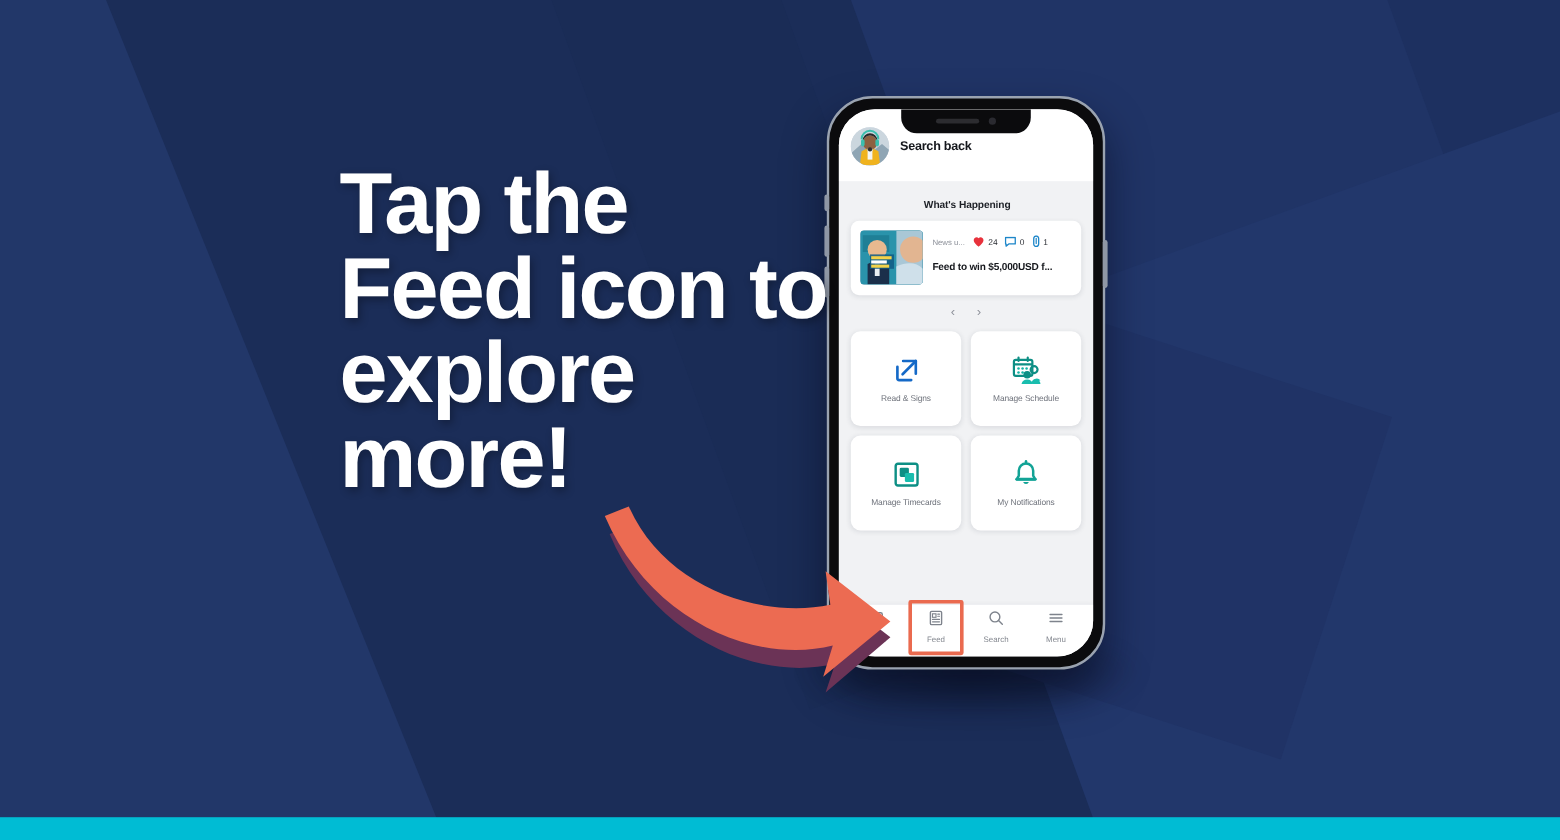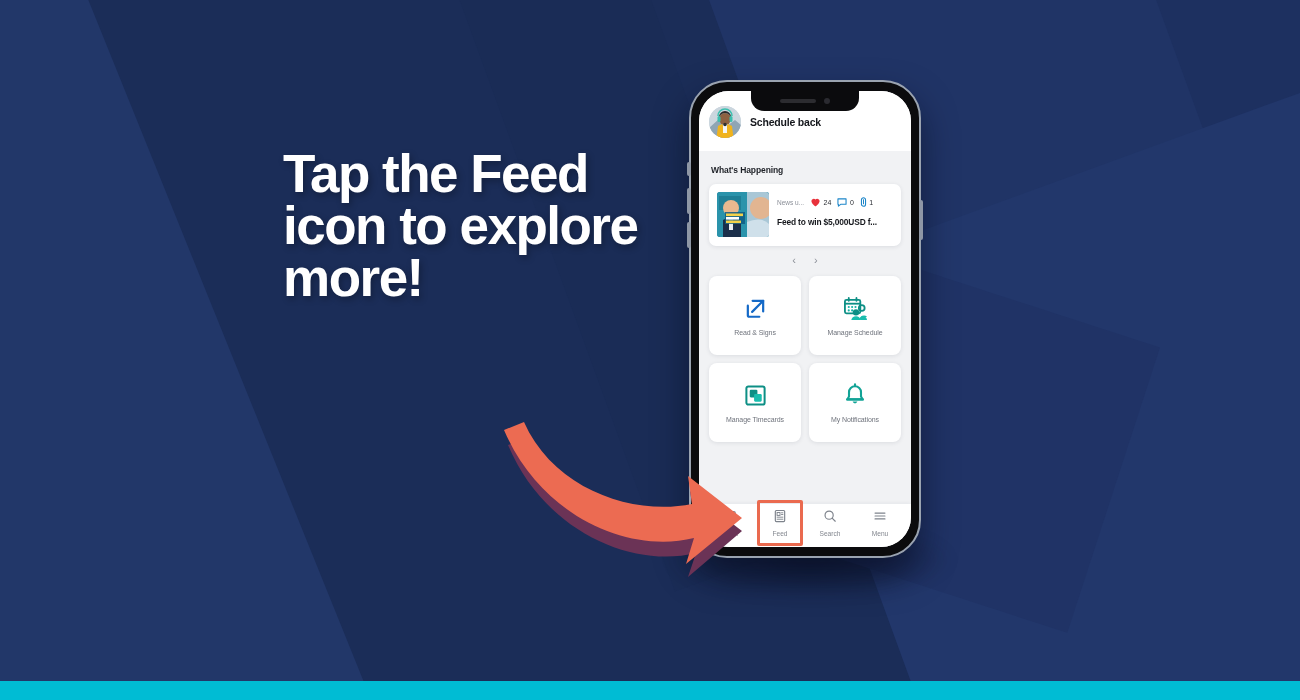--- a/index.html
+++ b/index.html
@@ -40,27 +40,26 @@
   .bottom-bar {
     position: absolute; left: 0; right: 0; bottom: 0; height: 19px;
     background: #00bcd4;
   }
 
   
   .headline {
     position: absolute; left: 283px; top: 135px;
     width: 420px;
     color: #ffffff;
-    font-size: 53px;
+    font-size: 72px;
     font-weight: bold;
     line-height: 0.98;
     letter-spacing: -1.5px;
     text-shadow: 2px 3px 7px rgba(0,0,0,.30);
     z-index: 5;
-    margin-top: 13px;
   }
 
   
   .arrow-wrap { position: absolute; left: 470px; top: 400px; width: 300px; height: 190px; z-index: 6; }
 
   
   .phone-shadow {
     position: absolute; left: 665px; top: 520px;
     width: 290px; height: 80px;
     background: radial-gradient(ellipse at center, rgba(8,14,34,.55) 0%, rgba(8,14,34,0) 70%);
@@ -115,21 +114,21 @@
     overflow: hidden; flex: 0 0 32px;
     background: #c9d4df;
     position: relative;
   }
   .avatar svg { display: block; width: 100%; height: 100%; }
   .welcome-text { font-size: 10.5px; font-weight: bold; color: #15171c; letter-spacing: -.2px; }
 
   .app-body { padding: 0 10px; }
   .section-title {
     font-size: 8.5px; font-weight: bold; color: #1d2026;
-    margin: 14px 0 9px 2px; letter-spacing: -.1px;
+    margin: 14px 0 9px 2px; letter-spacing: -.1px; text-align: center;
   }
 
   
   .feed-card {
     background: #fff; border-radius: 7px;
     padding: 8px; display: flex; gap: 8px;
     box-shadow: 0 1px 4px rgba(25,35,60,.10);
     min-height: 62px; align-items: flex-start;
   }
   .feed-thumb {
@@ -227,21 +226,21 @@
           <circle cx="16" cy="13" r="6" fill="#8d6141"></circle>
           <path d="M10 13 a6 6 0 0 1 12 0 v-2 a6 6 0 0 0 -12 0 z" fill="#2b2b2b"></path>
           <rect x="8.5" y="10" width="3" height="6" rx="1.5" fill="#3bbfae"></rect>
           <rect x="20.5" y="10" width="3" height="6" rx="1.5" fill="#3bbfae"></rect>
           <path d="M9 10 a7 7 0 0 1 14 0" stroke="#3bbfae" stroke-width="1.6" fill="none"></path>
           <path d="M9 20 L13 18 L16 23 L19 18 L23 20 L24.5 32 L7.5 32 Z" fill="#f0b31e"></path>
           <rect x="14" y="18" width="4" height="9" fill="#f4f6f7"></rect>
           <circle cx="16" cy="18.5" r="1.8" fill="#2f2f2f"></circle>
         </svg>
       </div>
-      <div class="welcome-text">Schedule back</div>
+      <div class="welcome-text">Search back</div>
     </div>
 
     <div class="app-body">
       <div class="section-title">What's Happening</div>
 
       <div class="feed-card">
         <div class="feed-thumb">
           <svg viewBox="0 0 52 45" aria-hidden="true">
             <rect width="52" height="45" fill="#2a93ab"></rect>
             <rect x="30" y="0" width="22" height="45" fill="#a9c7d6"></rect>

